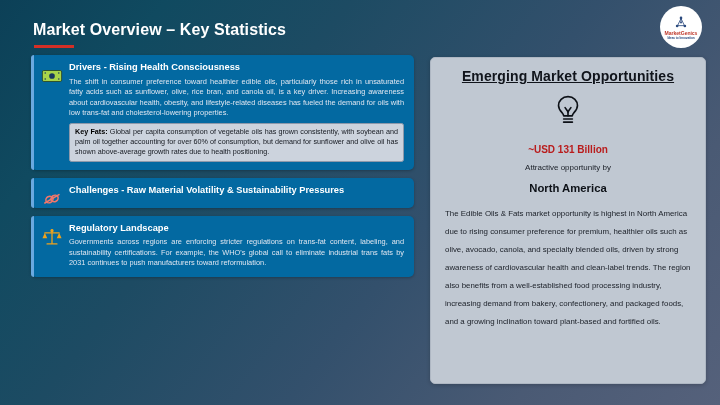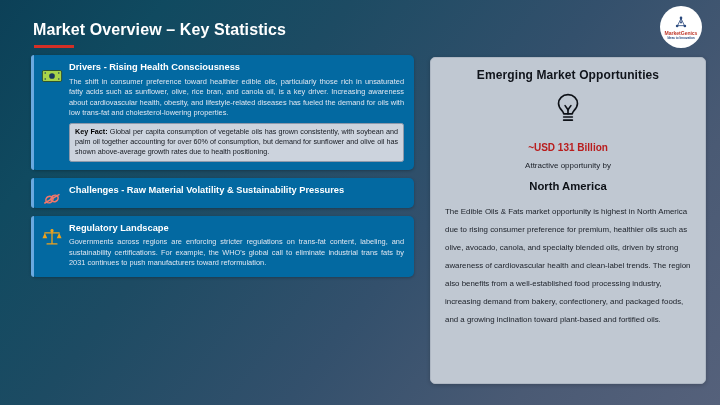--- a/index.html
+++ b/index.html
@@ -127,24 +127,25 @@
     left: 430px; top: 57px;
     width: 276px; height: 327px;
     background: #c0c8d2;
     border-radius: 5px;
     border: 0.6px solid #aeb7c3;
     box-shadow: 0 1px 4px rgba(0,0,0,0.2);
     padding: 10px 14px 10px 14px;
     text-align: center;
   }
   #opp-heading {
-    font-size: 12px;
+    font-size: 14px;
     font-weight: bold;
     color: #10141b;
     letter-spacing: 0.1px;
+    text-decoration: underline;
   }
   #bulb-wrap {
     margin-top: 10px;
     height: 34px;
     display: flex;
     align-items: center;
     justify-content: center;
   }
   #opp-value {
     margin-top: 16px;
@@ -212,21 +213,21 @@
         <rect x="1.5" y="6" width="21" height="12" rx="1.6" fill="#a8d44a" stroke="#2b4a2b" stroke-width="1"></rect>
         <circle cx="12" cy="12" r="3.1" fill="#17375e"></circle>
         <circle cx="4.6" cy="8.8" r="0.85" fill="#17375e"></circle>
         <circle cx="19.4" cy="15.2" r="0.85" fill="#17375e"></circle>
         <circle cx="19.4" cy="8.8" r="0.85" fill="#17375e"></circle>
         <circle cx="4.6" cy="15.2" r="0.85" fill="#17375e"></circle>
       </svg>
     </div>
     <div class="card-title">Drivers - Rising Health Consciousness</div>
     <div class="card-body">The shift in consumer preference toward healthier edible oils, particularly those rich in unsaturated fatty acids such as sunflower, olive, rice bran, and canola oil, is a key driver. Increasing awareness about cardiovascular health, obesity, and lifestyle-related diseases has fueled the demand for oils with low trans-fat and cholesterol-lowering properties.</div>
-    <div class="callout"><b>Key Fact:</b><span> Global per capita consumption of vegetable oils has grown consistently, with soybean and palm oil together accounting for over 60% of consumption, but demand for sunflower and olive oil has shown above-average growth rates due to health positioning.</span></div>
+    <div class="callout"><b>Key Fats:</b><span> Global per capita consumption of vegetable oils has grown consistently, with soybean and palm oil together accounting for over 60% of consumption, but demand for sunflower and olive oil has shown above-average growth rates due to health positioning.</span></div>
   </div>
 
   <div class="card">
     <div class="card-accent"></div>
     <div class="card-icon">
       <svg width="22" height="22" viewBox="0 0 24 24" fill="none" stroke="#f2776b" stroke-width="1.7" stroke-linecap="round">
         <ellipse cx="9.2" cy="12.6" rx="4" ry="3.4" transform="rotate(-28 9.2 12.6)"></ellipse>
         <ellipse cx="14.8" cy="11.4" rx="4" ry="3.4" transform="rotate(-28 14.8 11.4)"></ellipse>
         <line x1="4.2" y1="16.4" x2="19.6" y2="7.3"></line>
       </svg>

